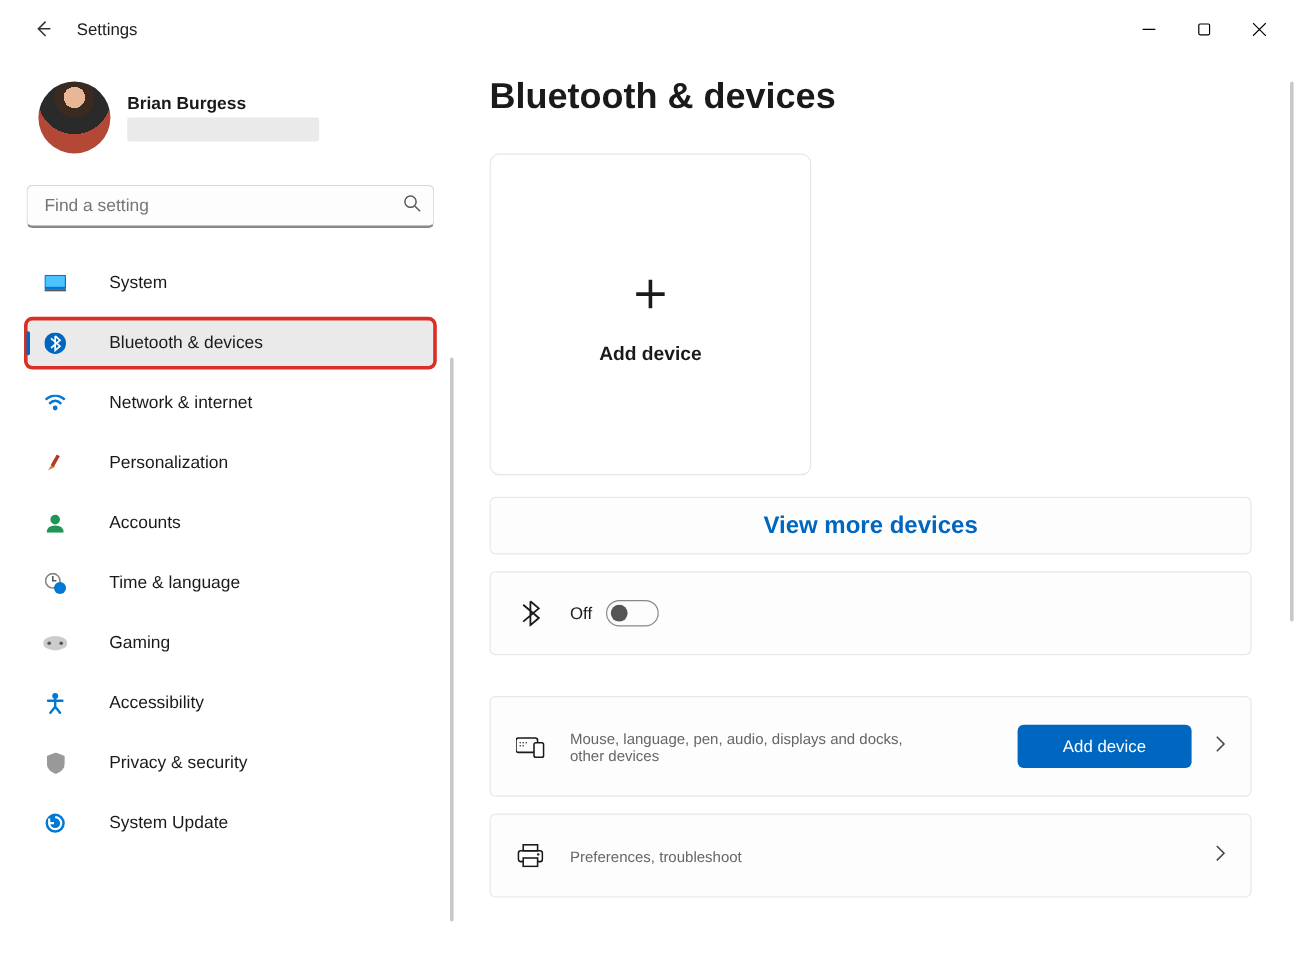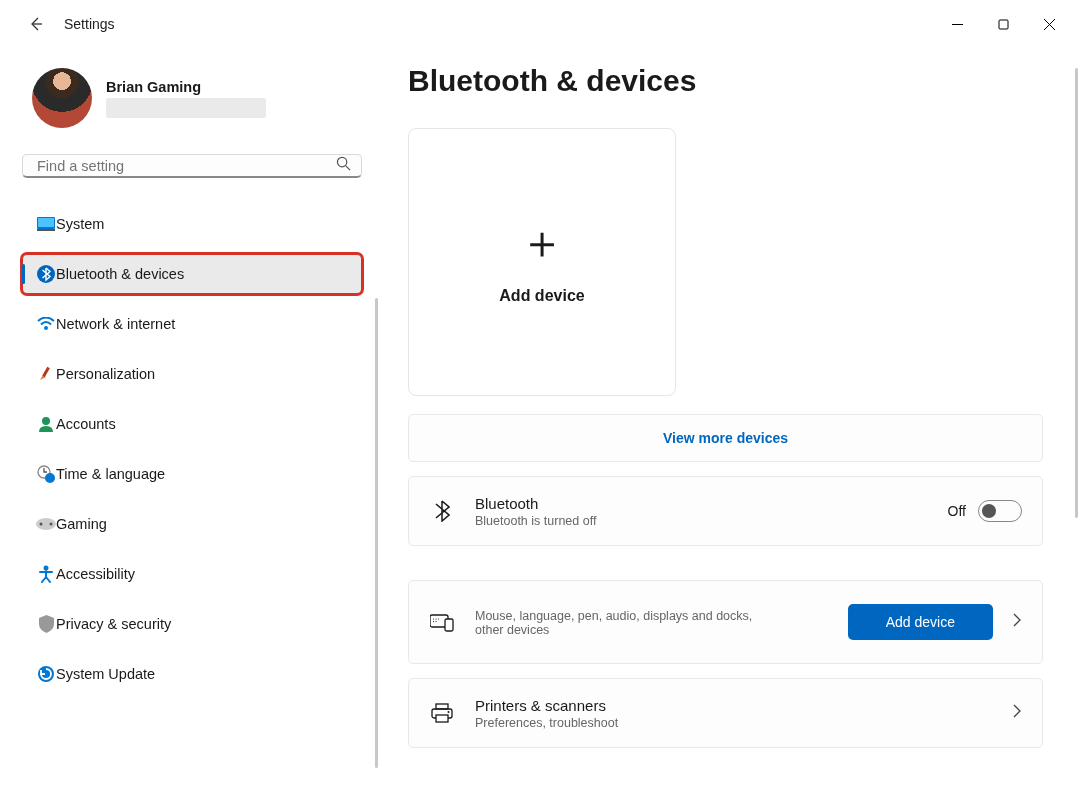--- a/index.html
+++ b/index.html
@@ -16,41 +16,41 @@
     
     .content-wrap { display: flex; height: calc(800px - 48px); }
 
     
     .sidebar { width: 378px; padding: 20px 12px 0 22px; position: relative; }
     .profile { display: flex; align-items: center; gap: 14px; margin-bottom: 26px; padding-left: 10px; }
     .avatar { width: 60px; height: 60px; border-radius: 50%; background: radial-gradient(circle at 50% 22%, #e8b896 0 16%, #3b2a1f 16% 30%, #2a2a2a 30% 55%, #b44836 55% 100%); position: relative; overflow: hidden; }
     .profile-text .name { font-size: 14.5px; font-weight: 600; color: #1a1a1a; }
     .profile-text .sub { width: 160px; height: 20px; background: #eaeaea; margin-top: 3px; border-radius: 2px; }
 
-    .search-box { display: flex; align-items: center; height: 24px; border: 1px solid #d9d9d9; border-bottom: 2px solid #888; border-radius: 5px; background: #fdfdfd; padding: 0 10px 0 14px; margin-bottom: 26px; width: 340px; }
+    .search-box { display: flex; align-items: center; height: 36px; border: 1px solid #d9d9d9; border-bottom: 2px solid #888; border-radius: 5px; background: #fdfdfd; padding: 0 10px 0 14px; margin-bottom: 26px; width: 340px; }
     .search-box input { flex: 1; border: none; outline: none; font-size: 14.5px; background: transparent; color: #666; }
     .search-box .sicon { color: #555; }
 
     .nav { position: relative; }
-    .nav-item { display: flex; align-items: center; gap: 0; height: 40px; padding: 0 14px; border-radius: 5px; font-size: 14.5px; color: #1a1a1a; cursor: pointer; margin-bottom: 10px; position: relative; width: 340px; text-align: center; }
+    .nav-item { display: flex; align-items: center; gap: 35px; height: 40px; padding: 0 14px; border-radius: 5px; font-size: 14.5px; color: #1a1a1a; cursor: pointer; margin-bottom: 10px; position: relative; width: 340px; text-align: center; }
     .nav-item.selected { background: #eaeaea; }
     .nav-item.selected::before { content: ""; position: absolute; left: 0; top: 10px; bottom: 10px; width: 3px; background: #0067c0; border-radius: 2px; }
     .nav-item.highlighted { outline: 3px solid #d93025; outline-offset: -1px; }
     .nav-icon { width: 20px; height: 20px; display: flex; align-items: center; justify-content: center; }
     .sidebar-scroll { position: absolute; right: 0; top: 250px; width: 3px; height: 470px; background: #c8c8c8; border-radius: 2px; }
 
     
     .main { flex: 1; padding: 16px 30px 0 30px; overflow: hidden; position: relative; }
     .page-title { font-size: 30px; font-weight: 600; color: #1a1a1a; margin-bottom: 30px; }
 
     .add-tile { width: 268px; height: 268px; border: 1px solid #e6e6e6; border-radius: 8px; display: flex; flex-direction: column; align-items: center; justify-content: center; gap: 22px; margin-bottom: 18px; cursor: pointer; background: #fff; }
     .add-tile .plus { font-size: 46px; font-weight: 300; line-height: 1; color: #1a1a1a; }
     .add-tile-label { font-size: 16px; font-weight: 600; color: #1a1a1a; }
 
-    .wide-link { width: 635px; height: 48px; border: 1px solid #e8e8e8; background: #fdfdfd; border-radius: 5px; display: flex; align-items: center; justify-content: center; font-size: 14px; font-weight: 600; color: #0067c0; cursor: pointer; margin-bottom: 14px; }
+    .wide-link { width: 635px; height: 48px; border: 1px solid #e8e8e8; background: #fdfdfd; border-radius: 5px; display: flex; align-items: center; justify-content: center; font-size: 20px; font-weight: 600; color: #0067c0; cursor: pointer; margin-bottom: 14px; }
 
     .setting-row { width: 635px; min-height: 70px; border: 1px solid #e8e8e8; background: #fdfdfd; border-radius: 5px; display: flex; align-items: center; padding: 14px 20px; gap: 20px; margin-bottom: 14px; cursor: pointer; }
     .row-icon { width: 26px; display: flex; align-items: center; justify-content: center; color: #1a1a1a; }
     .row-text { flex: 1; }
     .row-title { font-size: 15px; color: #1a1a1a; }
     .row-sub { font-size: 12.5px; color: #666; margin-top: 2px; }
     .toggle-wrap { display: flex; align-items: center; gap: 12px; text-align: center; }
     .toggle-label { font-size: 14px; color: #1a1a1a; }
     .toggle { width: 44px; height: 22px; border: 1px solid #888; border-radius: 11px; position: relative; background: #fdfdfd; }
     .toggle::after { content: ""; position: absolute; left: 3px; top: 3px; width: 14px; height: 14px; background: #555; border-radius: 50%; }
@@ -90,21 +90,21 @@
         </svg>
       </div>
   </div>
 </div>
 
 <div class="content-wrap">
   <div class="sidebar">
     <div class="profile">
       <div class="avatar"></div>
       <div class="profile-text">
-        <div class="name">Brian Gaming</div>
+        <div class="name">Brian Burgess</div>
         <div class="sub"></div>
       </div>
     </div>
 
     <div class="search-box">
       <input type="text" placeholder="Find a setting" style="">
       <span class="sicon"><svg width="15" height="15" viewBox="0 0 16 16">
             <circle cx="6.5" cy="6.5" r="5" fill="none" stroke="#555" stroke-width="1.3"></circle>
             <path d="M10.5 10.5 L15 15" stroke="#555" stroke-width="1.3"></path>
           </svg></span>
@@ -220,24 +220,20 @@
     <div class="wide-link">
       <span>View more devices</span>
     </div>
 
     <div class="setting-row">
       <div class="row-icon">
           <svg width="15" height="22" viewBox="0 0 15 22">
             <path d="M7 1 v20 l7 -6 L1 4 M7 1 l7 6 L1 18" fill="none" stroke="#1a1a1a" stroke-width="1.5"></path>
           </svg>
         </div>
-      <div class="row-text">
-        <div class="row-title">Bluetooth</div>
-        <div class="row-sub">Bluetooth is turned off</div>
-      </div>
       <div class="toggle-wrap">
         <span class="toggle-label">Off</span>
         <div class="toggle"></div>
       </div>
     </div>
 
     <div class="section-gap"></div>
 
     <div class="setting-row" style="min-height:84px">
       <div class="row-icon">
@@ -263,21 +259,20 @@
     <div class="setting-row">
       <div class="row-icon">
           <svg width="22" height="20" viewBox="0 0 22 20">
             <rect x="5" y="1" width="12" height="5" fill="none" stroke="#1a1a1a" stroke-width="1.3"></rect>
             <rect x="1" y="6" width="20" height="9" rx="2" fill="none" stroke="#1a1a1a" stroke-width="1.3"></rect>
             <rect x="5" y="12" width="12" height="7" fill="#fff" stroke="#1a1a1a" stroke-width="1.3"></rect>
             <circle cx="17.5" cy="9" r="1" fill="#1a1a1a"></circle>
           </svg>
         </div>
       <div class="row-text">
-        <div class="row-title">Printers &amp; scanners</div>
         <div class="row-sub">Preferences, troubleshoot</div>
       </div>
       <span class="chevron"><svg width="9" height="14" viewBox="0 0 9 14">
             <path d="M1 1 L7 7 L1 13" fill="none" stroke="#444" stroke-width="1.3"></path>
           </svg></span>
     </div>
 
     <div class="main-scroll"></div>
   </div>
 </div>

